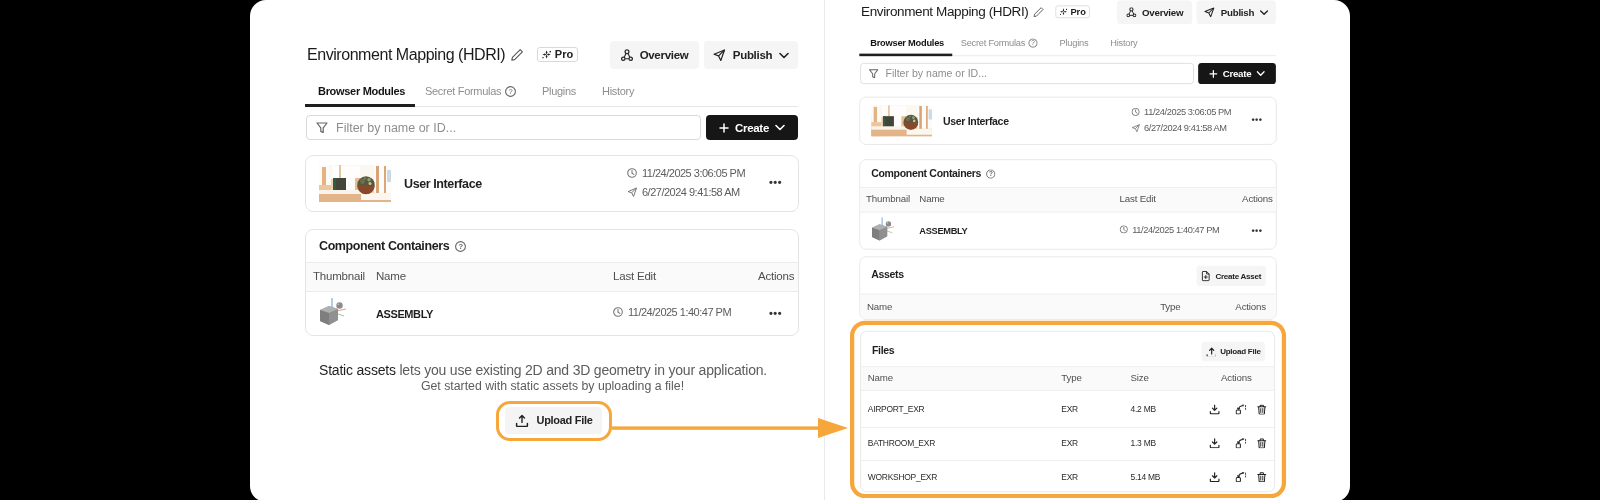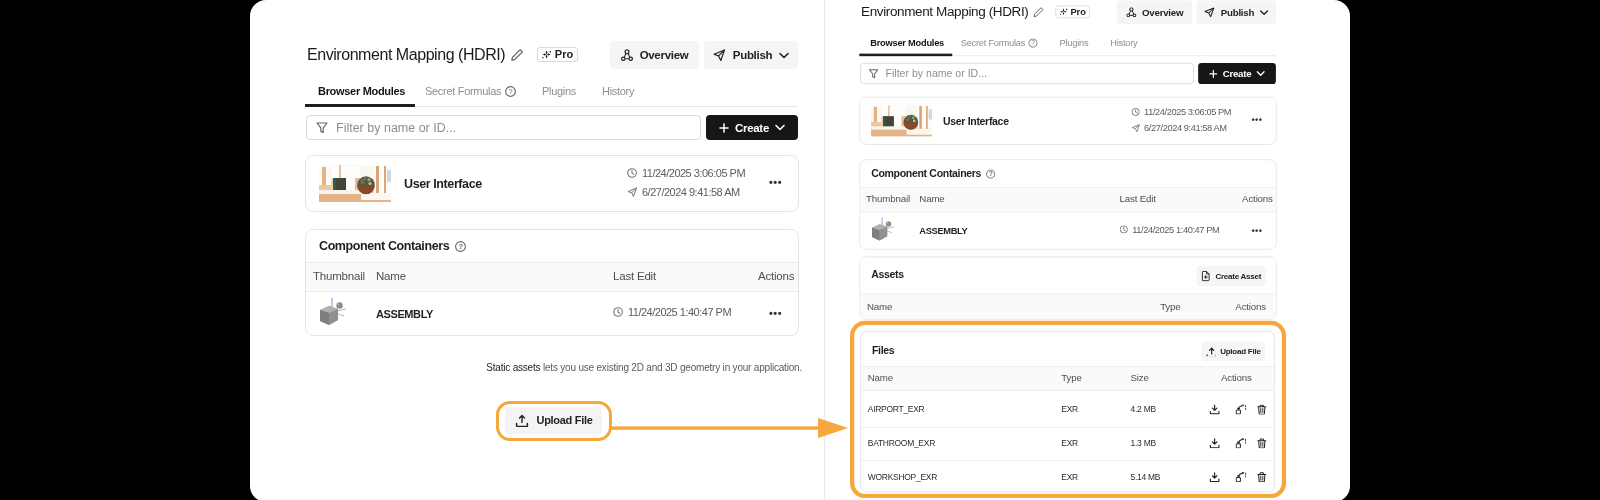--- a/index.html
+++ b/index.html
@@ -150,21 +150,22 @@
 <div class="nm" style="left:70px;top:78px;font-size:11px;letter-spacing:-0.4px">ASSEMBLY</div>
 <div class="abs meta" style="left:307px;top:76px">
           <svg class="abs" style="position:static" width="10" height="10" viewBox="0 0 10 10" fill="none">
             <circle cx="5" cy="5" r="4.3" stroke="#777" stroke-width="1.1"></circle>
             <path d="M5 2.6 L5 5.2 L6.8 6.4" stroke="#777" stroke-width="1.1" stroke-linecap="round"></path>
           </svg>
           <span>11/24/2025 1:40:47 PM</span>
         </div>
 <div class="dots" style="left:463px;top:77px">•••</div>
 </div>
-<div class="abs" style="left:4px;top:312px;width:491px;text-align:right;font-size:10px;letter-spacing:-0.2px;color:#5c5c5c"><span class="blk">Static assets</span> lets you use existing 2D and 3D geometry in your application.</div>
+<div class="abs" style="left:12px;top:312px;width:491px;text-align:left;font-size:14px;letter-spacing:-0.2px;color:#5c5c5c"><span class="blk">Static assets</span> lets you use existing 2D and 3D geometry in your application.</div>
+<div class="abs" style="left:0;top:329px;width:491px;text-align:center;font-size:12.3px;color:#5c5c5c">Get started with static assets by uploading a file!</div>
 <div class="abs" style="left:189px;top:350.5px;width:116px;height:40px;border:3.5px solid #f6a63b;border-radius:14px"></div>
 <div class="btn" style="left:198px;top:356.5px;width:97px;height:27.5px;font-size:11px;gap:8px;background:#f4f4f4">
         <svg class="abs" style="position:static" width="14" height="13" viewBox="0 0 14 13" fill="none">
           <path d="M7 8.4 L7 1.8 M4.5 4.1 L7 1.6 L9.5 4.1" stroke="#222" stroke-width="1.4" stroke-linecap="round" stroke-linejoin="round"></path>
           <path d="M1.6 9.4 L1.6 11.6 Q1.6 12.4 2.4 12.4 L11.6 12.4 Q12.4 12.4 12.4 11.6 L12.4 9.4" stroke="#222" stroke-width="1.5" stroke-linecap="round"></path>
         </svg>
         <span>Upload File</span>
       </div>
   </div>
   <div class="panel" id="pR">

